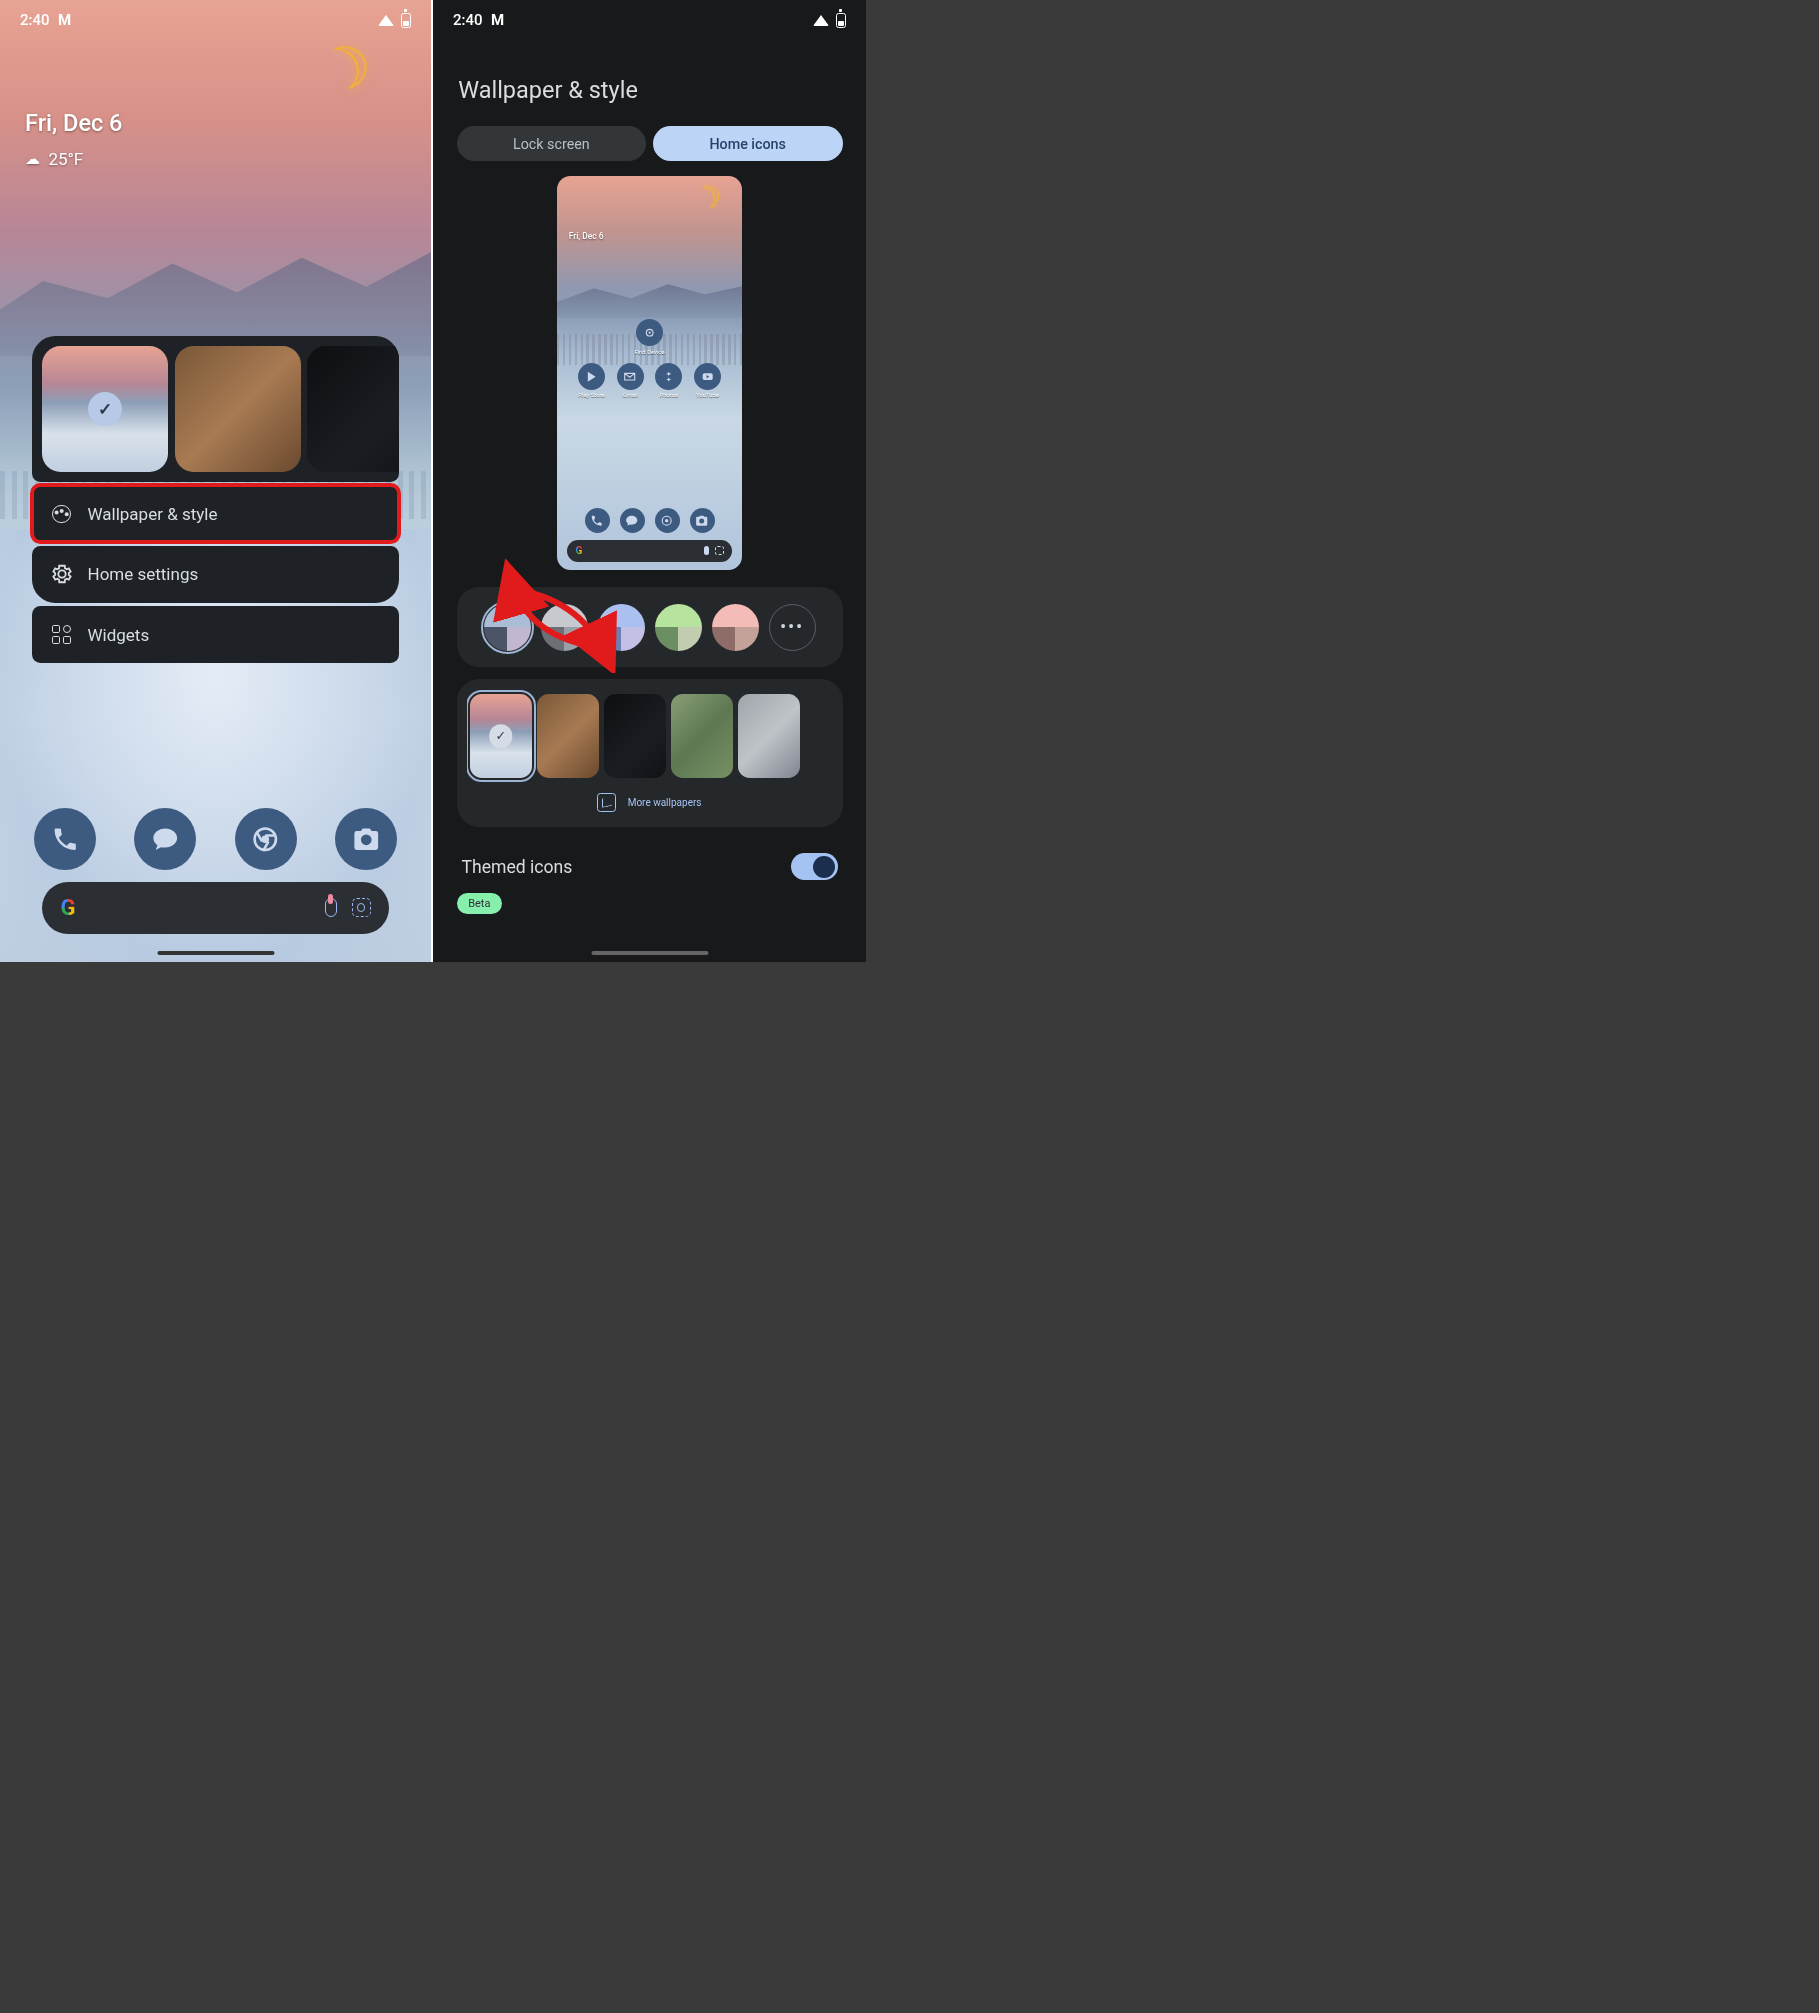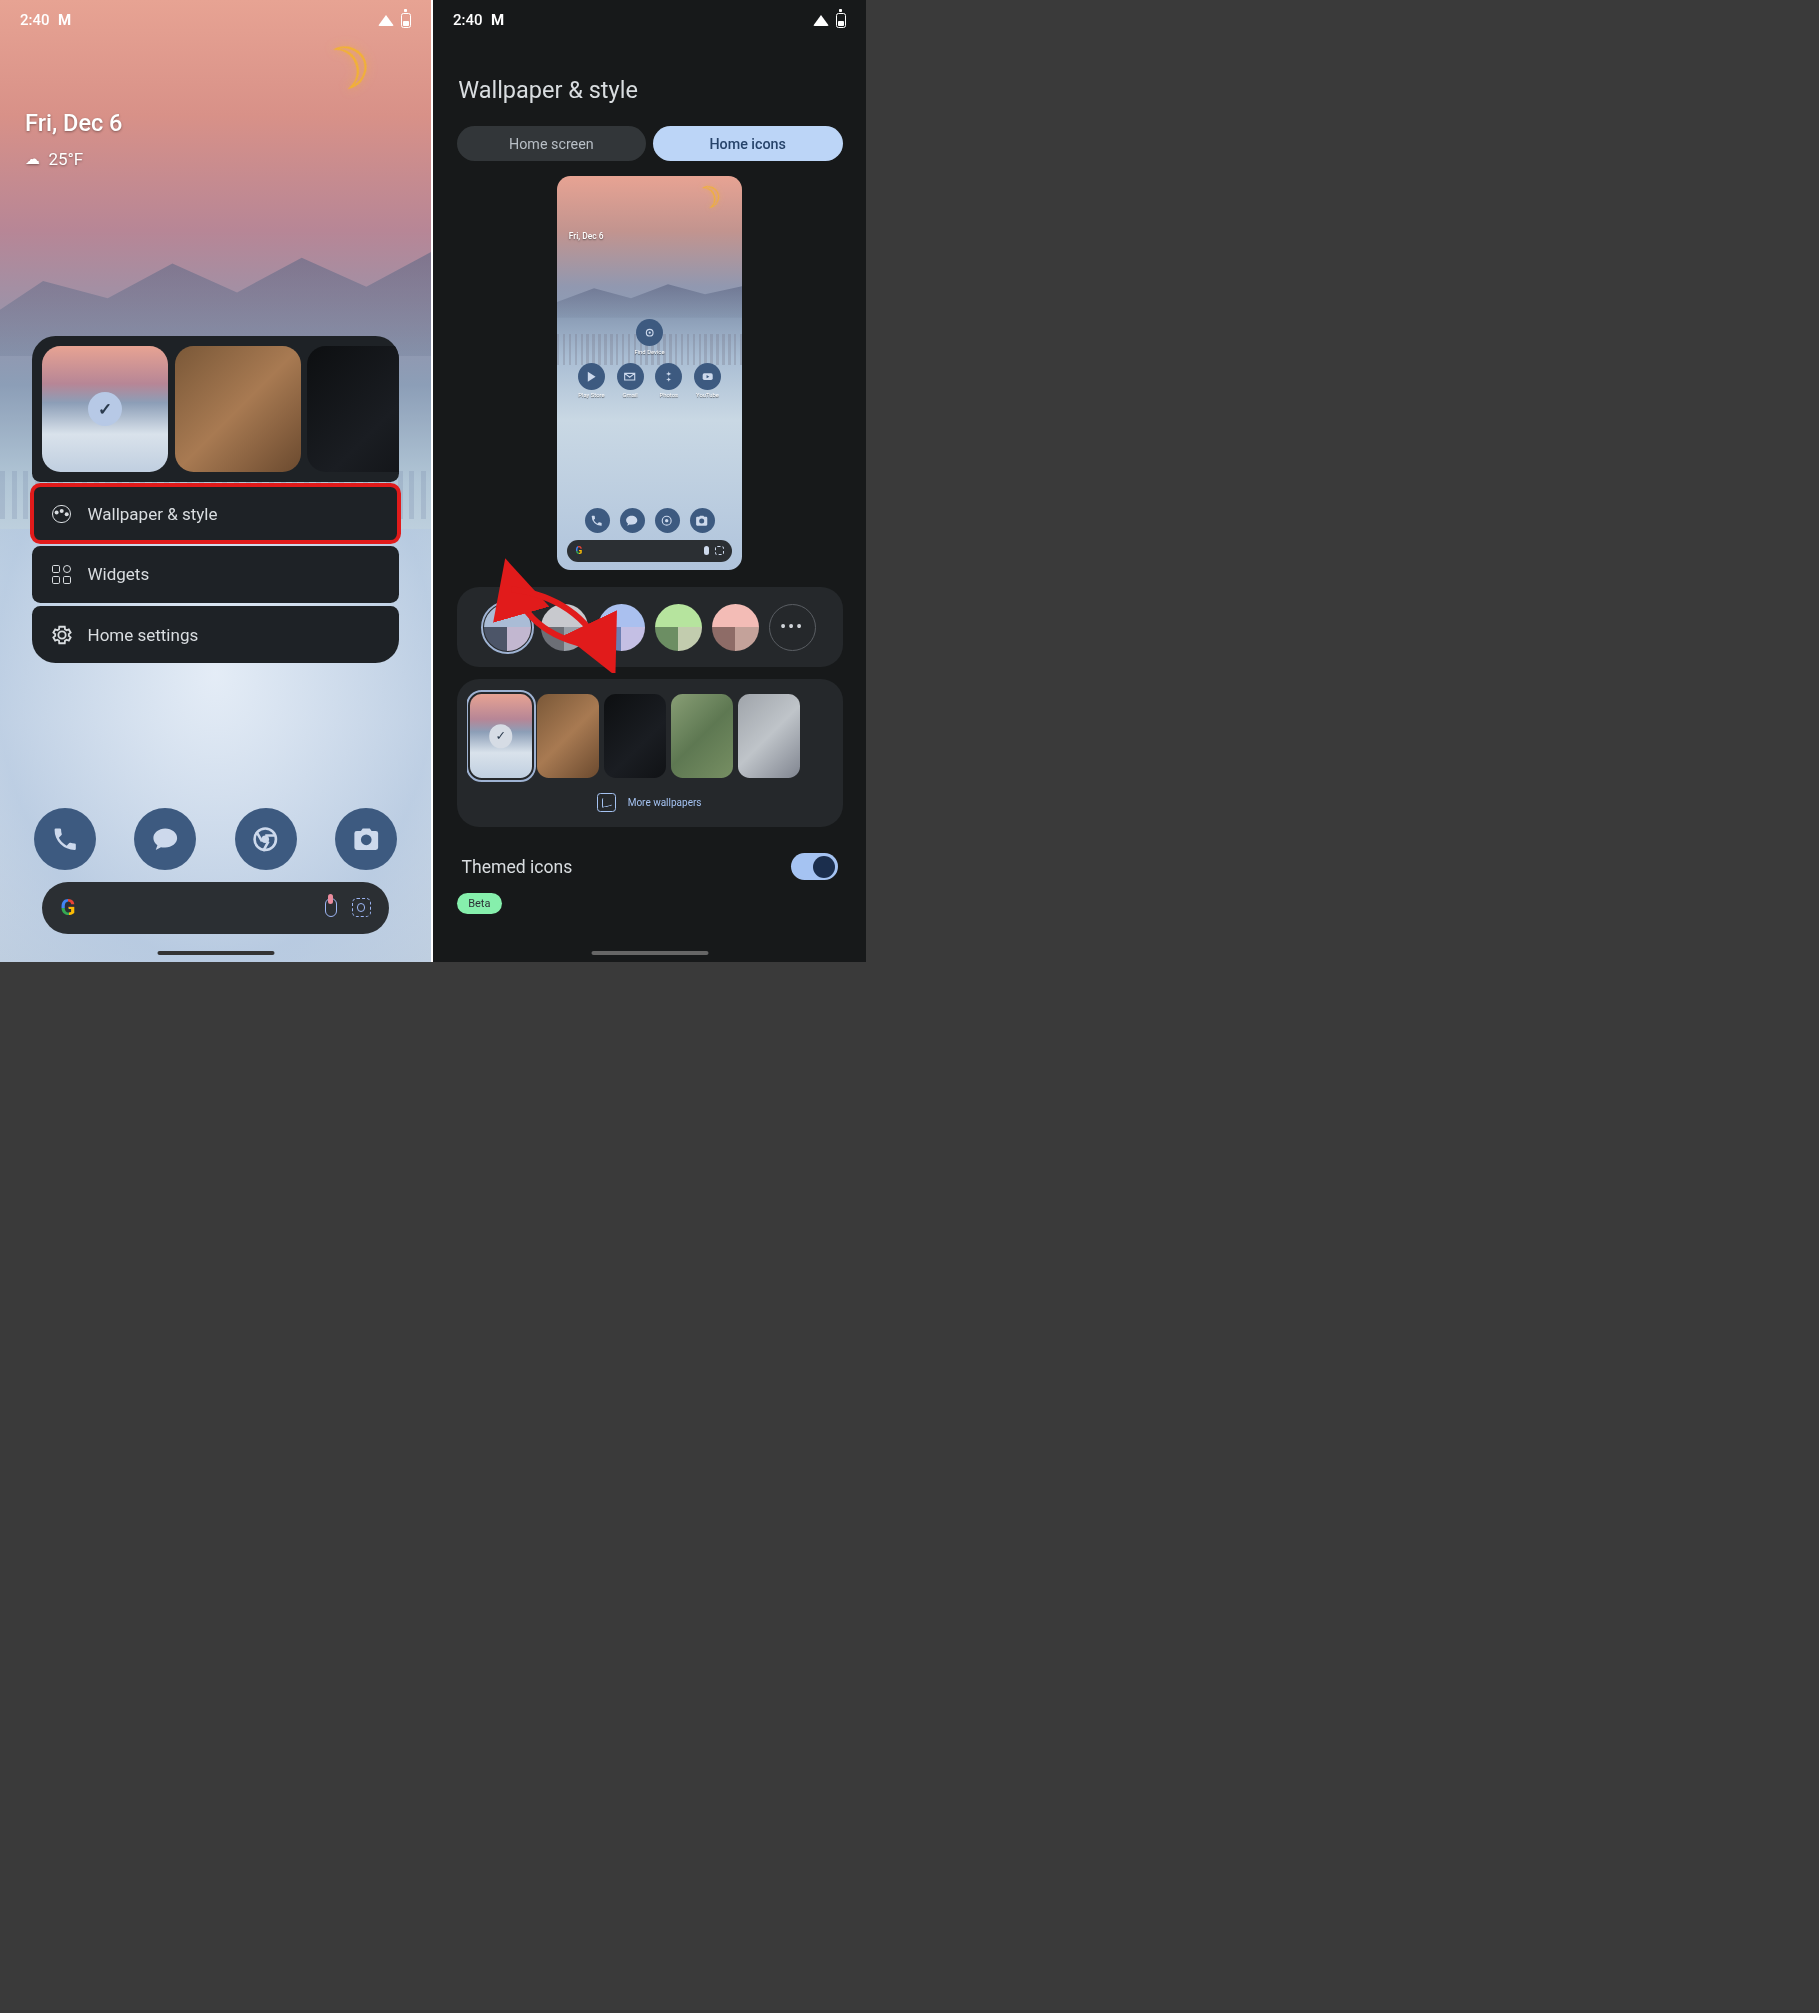--- a/index.html
+++ b/index.html
@@ -168,39 +168,39 @@
       <div class="thumb thumb-rock"></div>
       <div class="thumb thumb-dark"></div>
 
     </div>
     <div class="popup-row highlighted">
       <div class="icon">
           <div class="palette-icon"></div>
         </div>
       <span>Wallpaper &amp; style</span>
     </div>
+    <div class="popup-row last">
+      <div class="icon">
+        <svg viewBox="0 0 24 24">
+            <path fill="none" stroke="#d9dde0" stroke-width="2" d="M12 8a4 4 0 100 8 4 4 0 000-8zM19.4 13a7.5 7.5 0 000-2l2-1.6-2-3.4-2.4.9a7.5 7.5 0 00-1.7-1L15 3H9l-.3 2.9a7.5 7.5 0 00-1.7 1L4.6 6 2.6 9.4 4.6 11a7.5 7.5 0 000 2l-2 1.6 2 3.4 2.4-.9a7.5 7.5 0 001.7 1L9 21h6l.3-2.9a7.5 7.5 0 001.7-1l2.4.9 2-3.4z"></path>
+          </svg>
+      </div>
+      <span>Home settings</span>
+    </div>
     <div class="popup-row">
       <div class="icon">
         <div class="widgets-icon">
             <span></span>
             <span></span>
             <span></span>
             <span></span>
           </div>
       </div>
       <span>Widgets</span>
     </div>
-    <div class="popup-row last">
-      <div class="icon">
-        <svg viewBox="0 0 24 24">
-            <path fill="none" stroke="#d9dde0" stroke-width="2" d="M12 8a4 4 0 100 8 4 4 0 000-8zM19.4 13a7.5 7.5 0 000-2l2-1.6-2-3.4-2.4.9a7.5 7.5 0 00-1.7-1L15 3H9l-.3 2.9a7.5 7.5 0 00-1.7 1L4.6 6 2.6 9.4 4.6 11a7.5 7.5 0 000 2l-2 1.6 2 3.4 2.4-.9a7.5 7.5 0 001.7 1L9 21h6l.3-2.9a7.5 7.5 0 001.7-1l2.4.9 2-3.4z"></path>
-          </svg>
-      </div>
-      <span>Home settings</span>
-    </div>
   </div>
 
   <div class="dock">
     <div class="dock-btn">
         <svg viewBox="0 0 24 24">
           <path d="M6.6 10.8a15 15 0 006.6 6.6l2.2-2.2a1 1 0 011-.24 11 11 0 003.5.56 1 1 0 011 1V20a1 1 0 01-1 1A17 17 0 013 4a1 1 0 011-1h3.5a1 1 0 011 1 11 11 0 00.56 3.5 1 1 0 01-.24 1z"></path>
         </svg>
       </div>
     <div class="dock-btn">
         <svg viewBox="0 0 24 24">
@@ -241,21 +241,21 @@
       <div class="wifi-icon"></div>
       <div class="battery-icon"></div>
     </div>
   </div>
 
   <div class="right-inner">
     <div class="ws-title">Wallpaper &amp; style</div>
 
     <div class="tabs">
       <div class="tab tab-off">
-          <span>Home screen</span>
+          <span>Lock screen</span>
         </div>
       <div class="tab tab-on">
           <span>Home icons</span>
         </div>
     </div>
 
     <div class="preview-wrap">
       <div class="preview">
         <div class="pv-wallpaper"></div>
         <div class="pv-mtn"></div>

